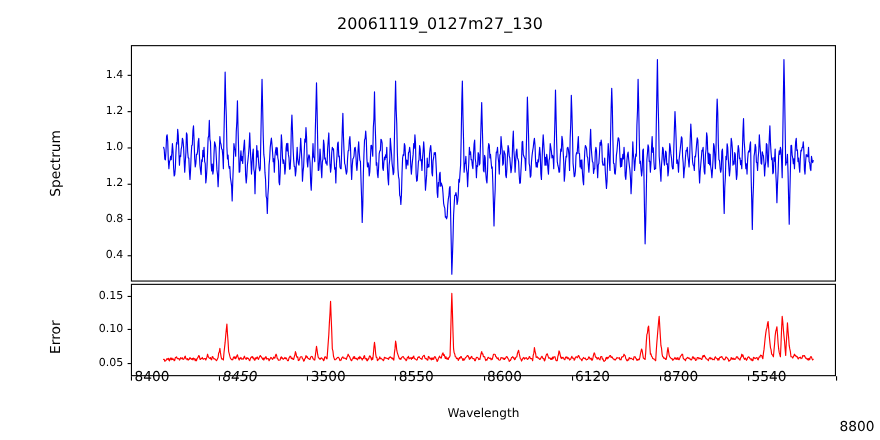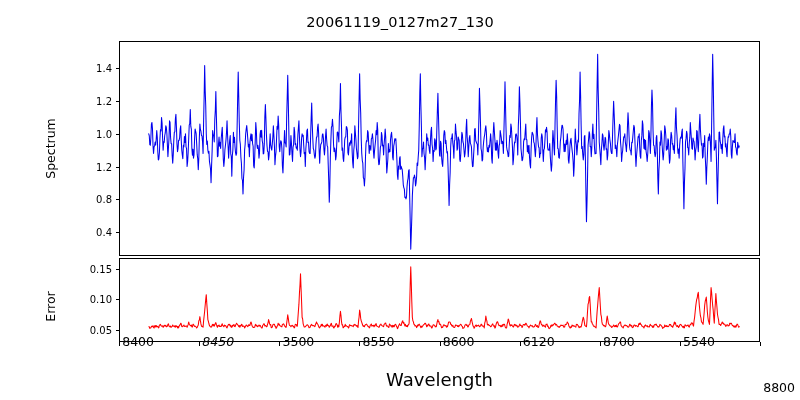--- a/index.html
+++ b/index.html
@@ -91,21 +91,21 @@
     font-size: 12.5px;
     color: #000000;
   }
   
   #xlabel {
     position: absolute;
     left: 119px;
     top: 369px;
     width: 641px;
     text-align: center;
-    font-size: 18px;
+    font-size: 11px;
     color: #000000;
   }
   .ylabel {
     position: absolute;
     font-size: 12.5px;
     color: #000000;
     transform-origin: 50% 50%;
     transform: rotate(-90deg);
     white-space: nowrap;
     text-align: center;

